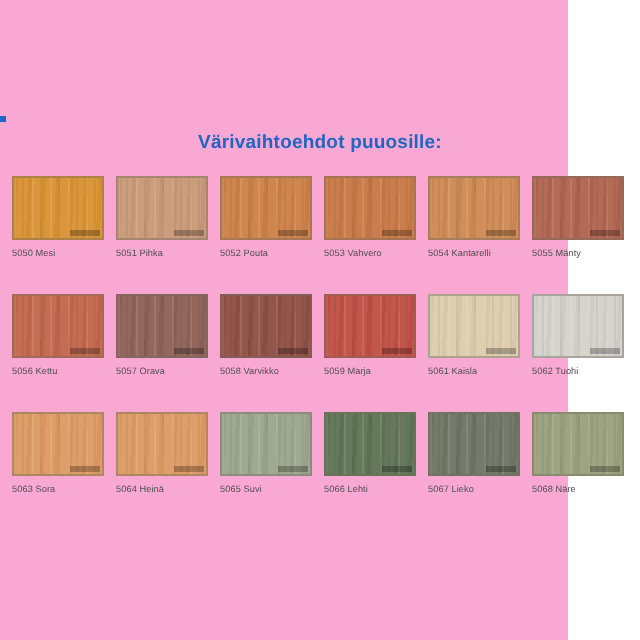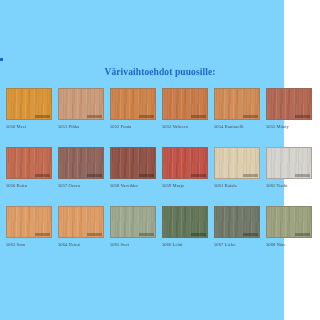--- a/index.html
+++ b/index.html
@@ -10,22 +10,21 @@
     width: 320px;
     height: 320px;
     background: #ffffff;
     font-family: "Liberation Sans", sans-serif;
     overflow: hidden;
   }
   #page {
     position: relative;
     width: 284px;
     height: 320px;
-    background: #7dd3fc;
-    font-family: Liberation Serif, serif;
+    background: #f9a8d4;
   }
   #page-title {
     position: absolute;
     top: 66px;
     left: 0;
     width: 320px;
     text-align: center;
     font-size: 9.5px;
     font-weight: bold;
     color: #1f66c1;

